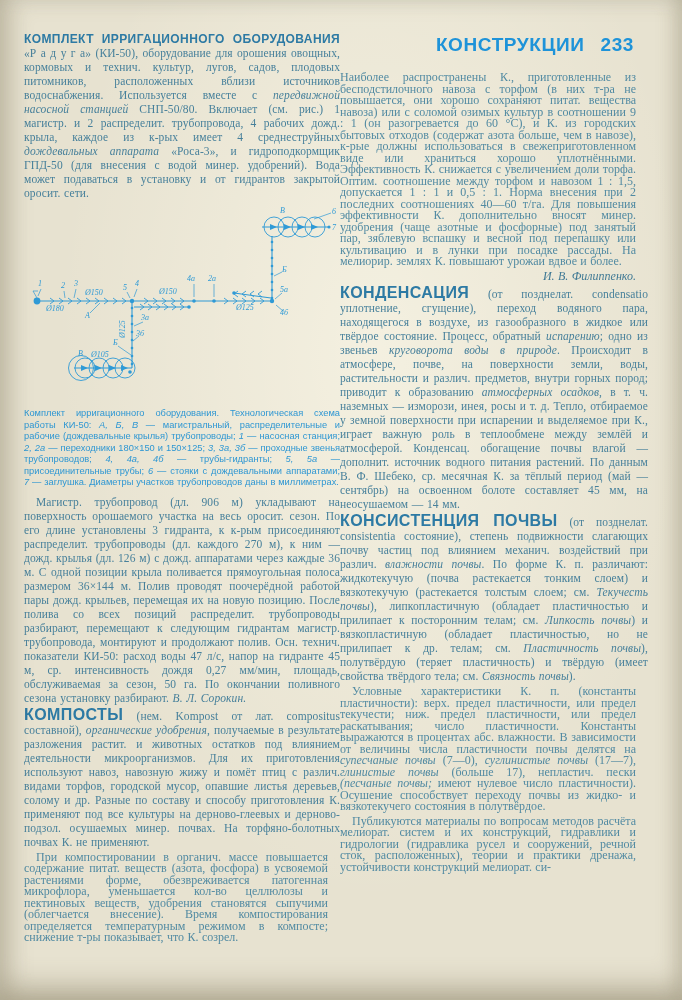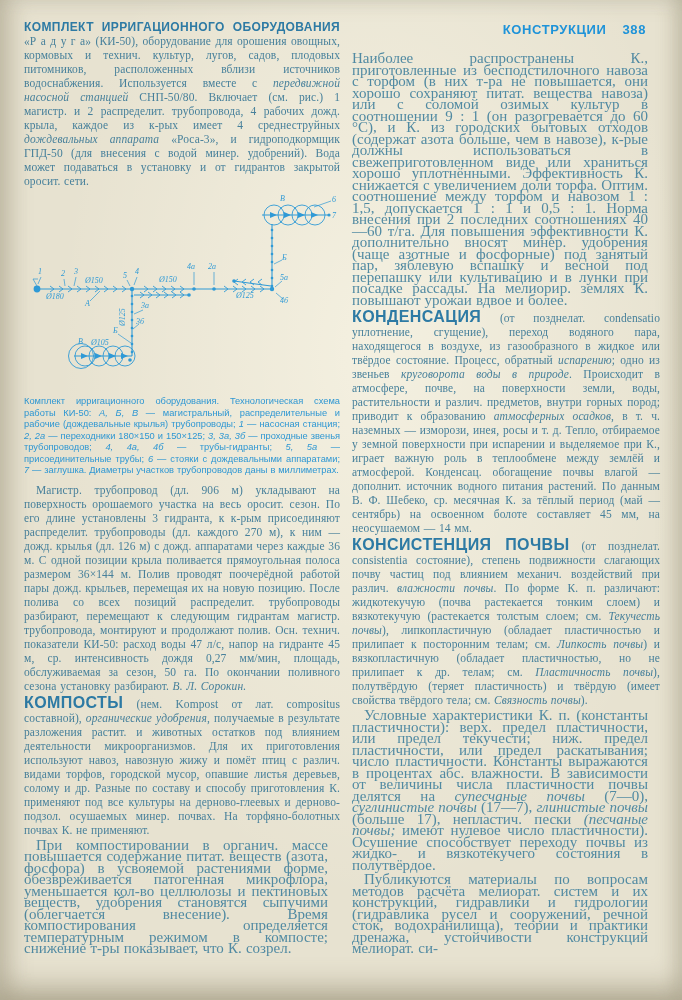--- a/index.html
+++ b/index.html
@@ -12,47 +12,47 @@
     font-family:"Liberation Serif",serif;
   }
   .page::after{
     content:"";position:absolute;inset:0;pointer-events:none;
     box-shadow:
       inset 0 -16px 26px rgba(105,95,65,.30),
       inset 12px 0 22px rgba(105,95,65,.18),
       inset -8px 0 16px rgba(105,95,65,.12),
       inset 0 6px 12px rgba(255,255,246,.30);
   }
-  .content{position:absolute;left:24px;top:20px;width:636px;display:flex;gap:12px;}
+  .content{position:absolute;left:24px;top:32px;width:636px;display:flex;}
   .col-left{width:316px;flex:none;}
   .col-right{width:308px;flex:none;}
 
   .body-p{
     font-size:11.5px;line-height:14px;color:#47809b;text-align:justify;
     margin:0 0 3px 0;letter-spacing:.1px;word-spacing:.6px;
   }
   .indent{text-indent:12px;}
   .small-p{
-    font-size:15px;line-height:11.5px;color:#518aa2;text-align:justify;
+    font-size:12px;line-height:11.5px;color:#518aa2;text-align:justify;
     margin:0 12px 3px 0;text-indent:12px;word-spacing:.4px;
   }
   .run-n{}
   .run-i{font-style:italic;}
   .run-h{
     font-family:"Liberation Sans",sans-serif;font-weight:700;color:#2d7aa4;
     font-size:16px;letter-spacing:.4px;
   }
   .lead .run-h{font-size:12px;}
   .sig{display:block;text-align:right;font-style:italic;color:#417a95;}
 
   .running-head{
     display:flex;justify-content:flex-end;align-items:flex-start;gap:16px;
     padding-right:14px;margin:2px 0 16px 0;
     font-family:"Liberation Sans",sans-serif;font-weight:700;
-    font-size:13px;color:#1e93d9;letter-spacing:.6px;
+    font-size:19px;color:#1e93d9;letter-spacing:.6px;
   }
   figure{margin:6px 0 2px 0;}
   .caption{
     font-family:"Liberation Sans",sans-serif;font-weight:400;
     font-size:9.3px;line-height:11.5px;color:#2e97d3;text-align:justify;
     margin:2px 0 6px 0;word-spacing:.3px;
   }
   .pipe{fill:none;stroke:#2f9ad6;stroke-width:1.1;}
   .ldr{fill:none;stroke:#2f9ad6;stroke-width:.7;}
   .ring{fill:none;stroke:#2f9ad6;stroke-width:.9;}
@@ -203,29 +203,30 @@
       <p class="body-p indent"><span class="run-n">Магистр. трубопровод (дл. 906 м) укладывают на поверхность орошаемого участка на весь оросит. сезон. По его длине установлены 3 гидранта, к к-рым присоединяют распределит. трубопроводы (дл. каждого 270 м), к ним — дожд. крылья (дл. 126 м) с дожд. аппаратами через каждые 36 м. С одной позиции крыла поливается прямоугольная полоса размером 36×144 м. Полив проводят поочерёдной работой пары дожд. крыльев, перемещая их на новую позицию. После полива со всех позиций распределит. трубопроводы разбирают, перемещают к следующим гидрантам магистр. трубопровода, монтируют и продолжают полив. Осн. технич. показатели КИ-50: расход воды 47 л/с, напор на гидранте 45 м, ср. интенсивность дождя 0,27 мм/мин, площадь, обслуживаемая за сезон, 50 га. По окончании поливного сезона установку разбирают. </span><span class="run-i">В. Л. Сорокин.</span></p>
 
       <p class="body-p"><span class="run-h">КОМПОСТЫ</span><span class="run-n"> (нем. Kompost от лат. compositus составной), </span><span class="run-i">органические удобрения</span><span class="run-n">, получаемые в результате разложения растит. и животных остатков под влиянием деятельности микроорганизмов. Для их приготовления используют навоз, навозную жижу и помёт птиц с различ. видами торфов, городской мусор, опавшие листья деревьев, солому и др. Разные по составу и способу приготовления К. применяют под все культуры на дерново-глеевых и дерново-подзол. осушаемых минер. почвах. На торфяно-болотных почвах К. не применяют.</span></p>
 
       <p class="small-p"><span class="run-n">При компостировании в органич. массе повышается содержание питат. веществ (азота, фосфора) в усвояемой растениями форме, обезвреживается патогенная микрофлора, уменьшается кол-во целлюлозы и пектиновых веществ, удобрения становятся сыпучими (облегчается внесение). Время компостирования определяется температурным режимом в компосте; снижение т-ры показывает, что К. созрел.</span></p>
     </div>
 
     <div class="col-right">
       <div class="running-head">
         <span>КОНСТРУКЦИИ</span>
-        <span>388</span>
+        <span>233</span>
       </div>
 
       <p class="small-p" style="text-indent:0;"><span class="run-n">Наиболее распространены К., приготовленные из бесподстилочного навоза с торфом (в них т-ра не повышается, они хорошо сохраняют питат. вещества навоза) или с соломой озимых культур в соотношении 9 : 1 (он разогревается до 60 °С), и К. из городских бытовых отходов (содержат азота больше, чем в навозе), к-рые должны использоваться в свежеприготовленном виде или храниться хорошо уплотнёнными. Эффективность К. снижается с увеличением доли торфа. Оптим. соотношение между торфом и навозом 1 : 1,5, допускается 1 : 1 и 0,5 : 1. Норма внесения при 2 последних соотношениях 40—60 т/га. Для повышения эффективности К. дополнительно вносят минер. удобрения (чаще азотные и фосфорные) под занятый пар, зяблевую вспашку и весной под перепашку или культивацию и в лунки при посадке рассады. На мелиорир. землях К. повышают урожаи вдвое и более.</span></p>
 
+      <span class="sig small-p" style="text-indent:0;">И. В. Филиппенко.</span>
 
       <p class="body-p" style="margin-top:4px;"><span class="run-h">КОНДЕНСАЦИЯ</span><span class="run-n"> (от позднелат. condensatio уплотнение, сгущение), переход водяного пара, находящегося в воздухе, из газообразного в жидкое или твёрдое состояние. Процесс, обратный </span><span class="run-i">испарению</span><span class="run-n">; одно из звеньев </span><span class="run-i">круговорота воды в природе</span><span class="run-n">. Происходит в атмосфере, почве, на поверхности земли, воды, растительности и различ. предметов, внутри горных пород; приводит к образованию </span><span class="run-i">атмосферных осадков</span><span class="run-n">, в т. ч. наземных — изморози, инея, росы и т. д. Тепло, отбираемое у земной поверхности при испарении и выделяемое при К., играет важную роль в теплообмене между землёй и атмосферой. Конденсац. обогащение почвы влагой — дополнит. источник водного питания растений. По данным В. Ф. Шебеко, ср. месячная К. за тёплый период (май — сентябрь) на освоенном болоте составляет 45 мм, на неосушаемом — 14 мм.</span></p>
 
       <p class="body-p"><span class="run-h">КОНСИСТЕНЦИЯ ПОЧВЫ</span><span class="run-n"> (от позднелат. consistentia состояние), степень подвижности слагающих почву частиц под влиянием механич. воздействий при различ. </span><span class="run-i">влажности почвы</span><span class="run-n">. По форме К. п. различают: жидкотекучую (почва растекается тонким слоем) и вязкотекучую (растекается толстым слоем; см. </span><span class="run-i">Текучесть почвы</span><span class="run-n">), липкопластичную (обладает пластичностью и прилипает к посторонним телам; см. </span><span class="run-i">Липкость почвы</span><span class="run-n">) и вязкопластичную (обладает пластичностью, но не прилипает к др. телам; см. </span><span class="run-i">Пластичность почвы</span><span class="run-n">), полутвёрдую (теряет пластичность) и твёрдую (имеет свойства твёрдого тела; см. </span><span class="run-i">Связность почвы</span><span class="run-n">).</span></p>
 
       <p class="small-p"><span class="run-n">Условные характеристики К. п. (константы пластичности): верх. предел пластичности, или предел текучести; ниж. предел пластичности, или предел раскатывания; число пластичности. Константы выражаются в процентах абс. влажности. В зависимости от величины числа пластичности почвы делятся на </span><span class="run-i">супесчаные почвы</span><span class="run-n"> (7—0), </span><span class="run-i">суглинистые почвы</span><span class="run-n"> (17—7), </span><span class="run-i">глинистые почвы</span><span class="run-n"> (больше 17), непластич. пески </span><span class="run-i">(песчаные почвы;</span><span class="run-n"> имеют нулевое число пластичности). Осушение способствует переходу почвы из жидко- и вязкотекучего состояния в полутвёрдое.</span></p>
 
 
-      <p class="small-p"><span class="run-n">Публикуются материалы по вопросам методов расчёта мелиорат. систем и их конструкций, гидравлики и гидрологии (гидравлика русел и сооружений, речной сток, водохранилища), теории и практики дренажа, устойчивости конструкций мелиорат. си-</span></p>
+      <p class="small-p"><span class="run-n">Публикуются материалы по вопросам методов расчёта мелиорат. систем и их конструкций, гидравлики и гидрологии (гидравлика русел и сооружений, речной сток, расположенных), теории и практики дренажа, устойчивости конструкций мелиорат. си-</span></p>
     </div>
   </div>
 </div>
 
 </body></html>

